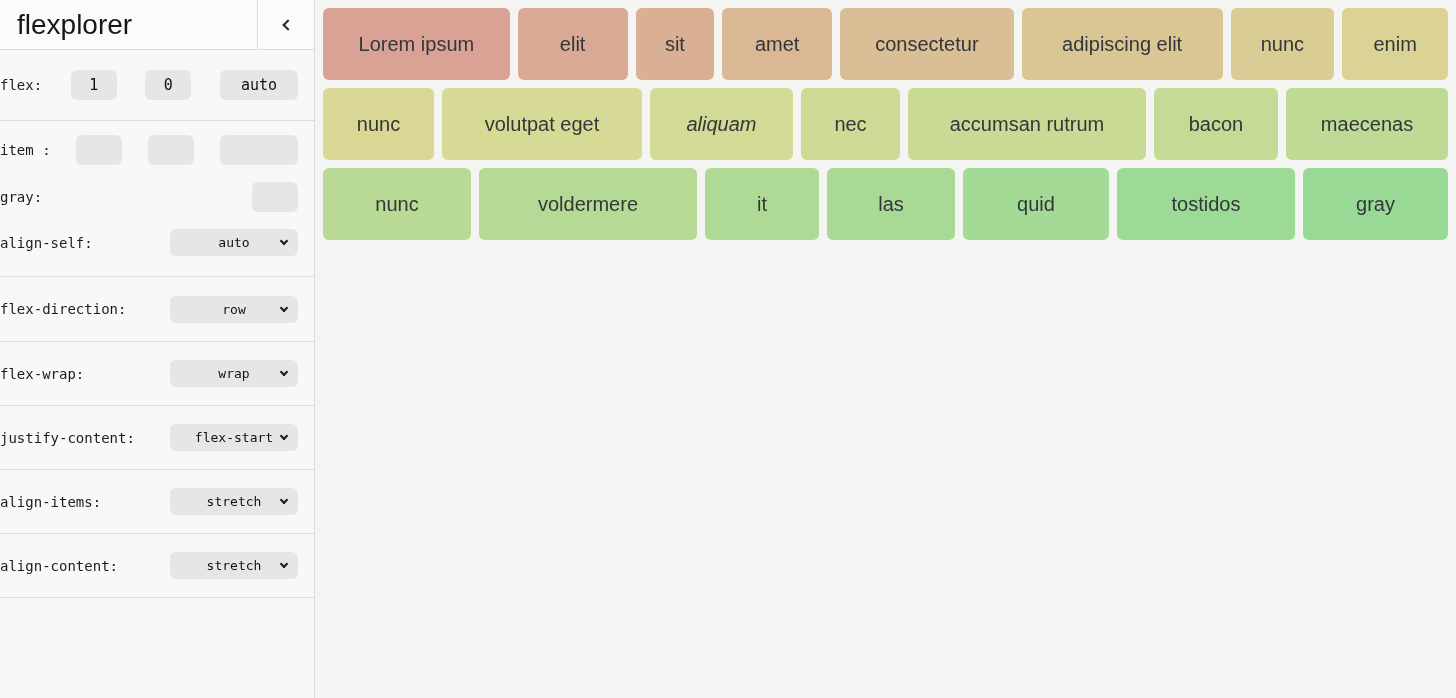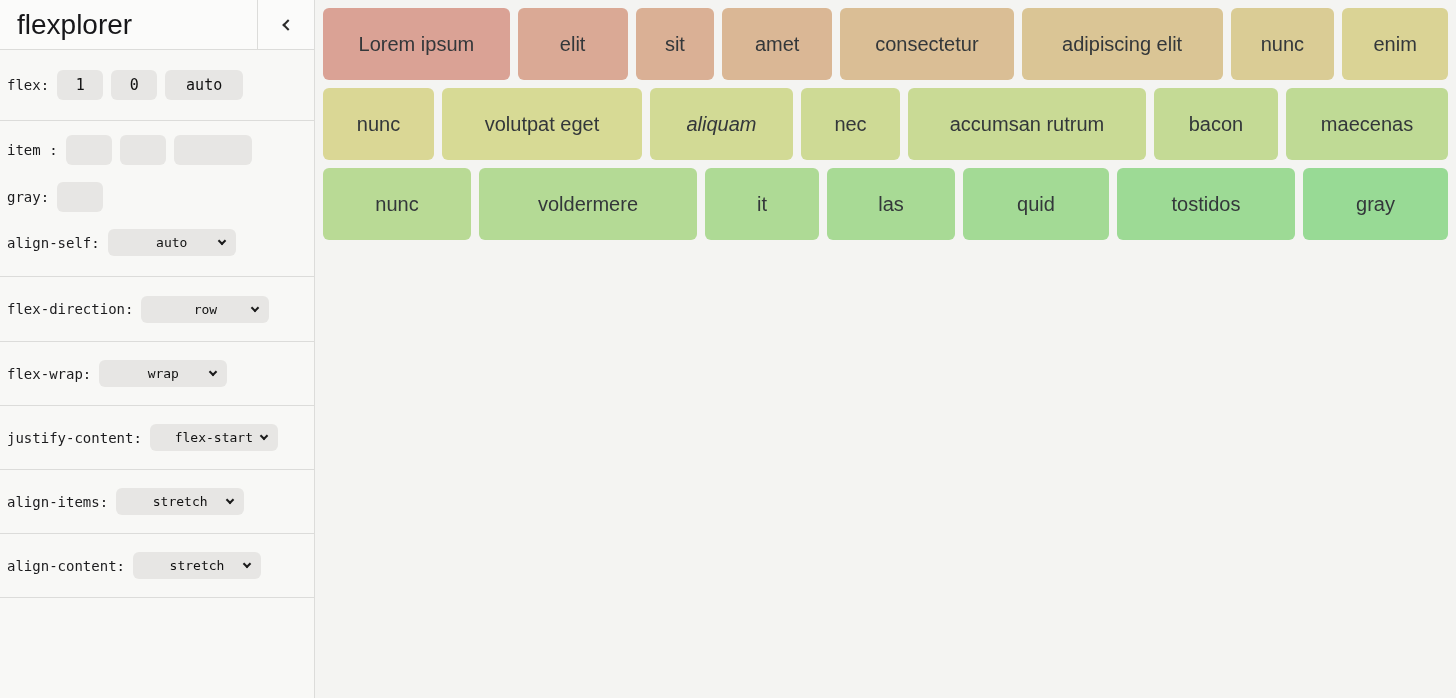--- a/index.html
+++ b/index.html
@@ -40,22 +40,22 @@
   .section {
     border-bottom: 1px solid #dcdcda;
     display: flex; flex-direction: column; justify-content: center;
   }
   .sec-flex   { height: 71px; }
   .sec-item   { height: 156px; justify-content: flex-start; padding-top: 14px; }
   .sec-count  { height: 94px; }
   .sec-select { height: 64px; }
   .sec-select.first { height: 65px; }
   .ctl-row {
-    display: flex; align-items: center; justify-content: flex-start;
-    gap: 8px; padding-right: 16px; padding-left: 7px;
+    display: flex; align-items: center; justify-content: space-between;
+    gap: 8px; padding-right: 16px;
   }
   .ctl-row.mb { margin-bottom: 17px; }
   .lbl { font-size: 14px; color: #1c1c1e; white-space: pre; }
   .tinput {
     height: 30px; border: none; border-radius: 6px;
     background: #e7e6e4; text-align: center;
     font-family: "DejaVu Sans Mono", monospace; font-size: 15px; color: #111;
     outline: none;
   }
   .w46 { width: 46px; } .w78 { width: 78px; } .w44 { width: 46px; }

